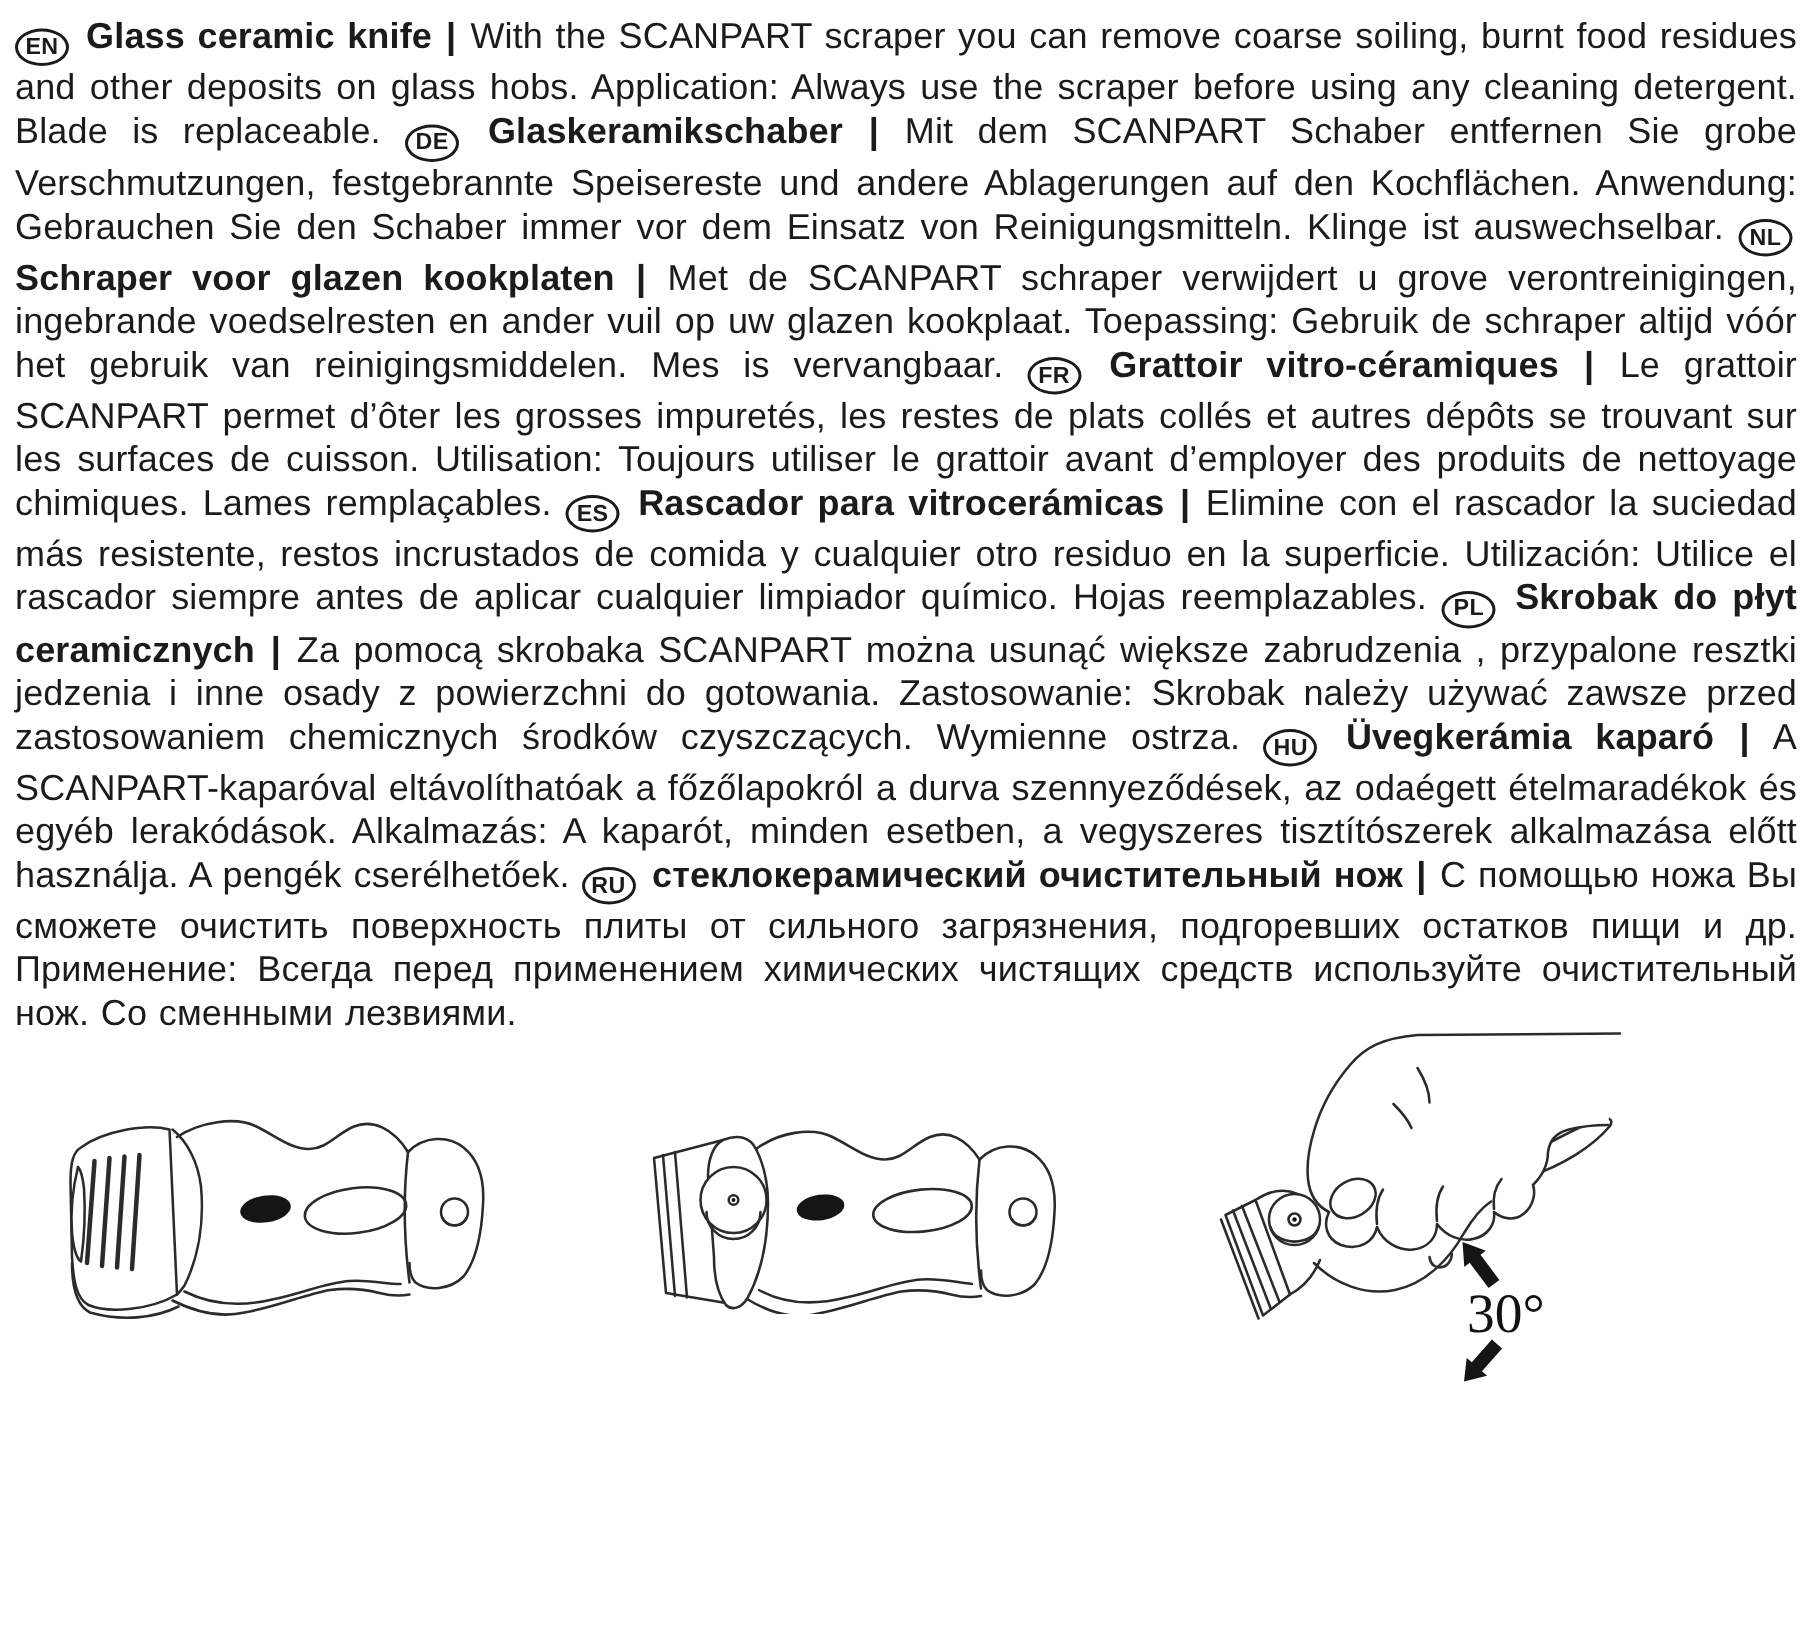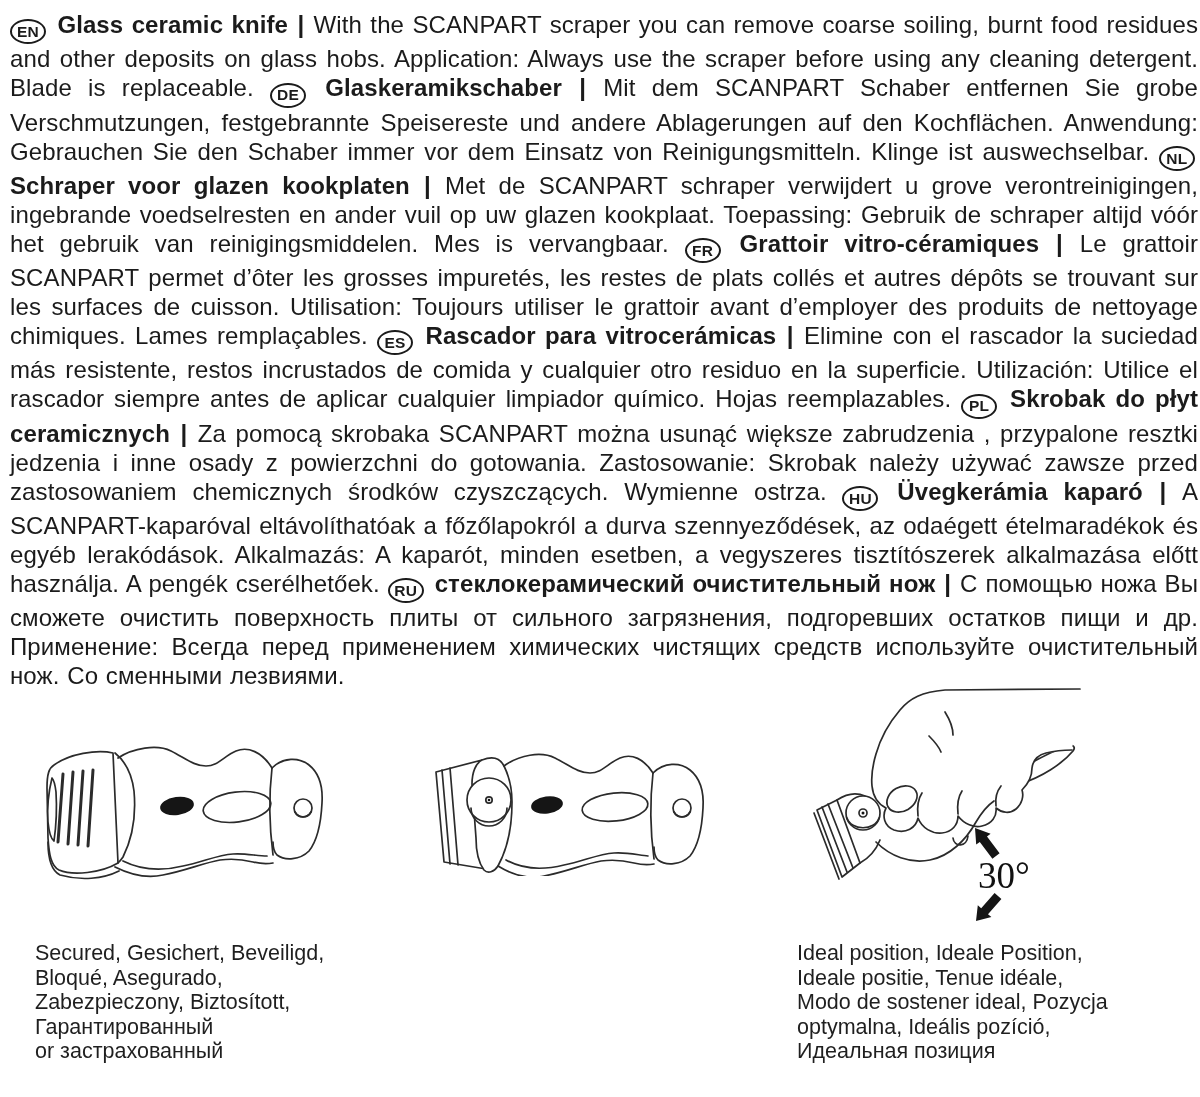--- a/index.html
+++ b/index.html
@@ -138,24 +138,14 @@
         <path d="M 183,188 C 184,198 197,197 198,186"></path>
       </g>
     </g>
     <g fill="#151515" stroke="none">
       <polygon points="205,178 220.6,183.8 217,186.5 229.6,203.3 222.4,208.7 209.8,191.9 206.2,194.6"></polygon>
       <text class="angle" x="208" y="238">30°</text>
       <polygon points="206,271 207.8,255.3 211.2,258.2 224.6,243 231.4,249 218,264.2 221.4,267.1"></polygon>
     </g>
   </svg>
 
-  <div class="caption" style="left:35px;top:941px;width:350px">Secured, Gesichert, Beveiligd,
-Bloqué, Asegurado,
-Zabezpieczony, Biztosított,
-Гарантированный
-or застрахованный</div>
-  <div class="caption" style="left:797px;top:941px;width:380px">Ideal position, Ideale Position,
-Ideale positie, Tenue idéale,
-Modo de sostener ideal, Pozycja
-optymalna, Ideális pozíció,
-Идеальная позиция</div>
 
 </div>
 
 </body></html>

